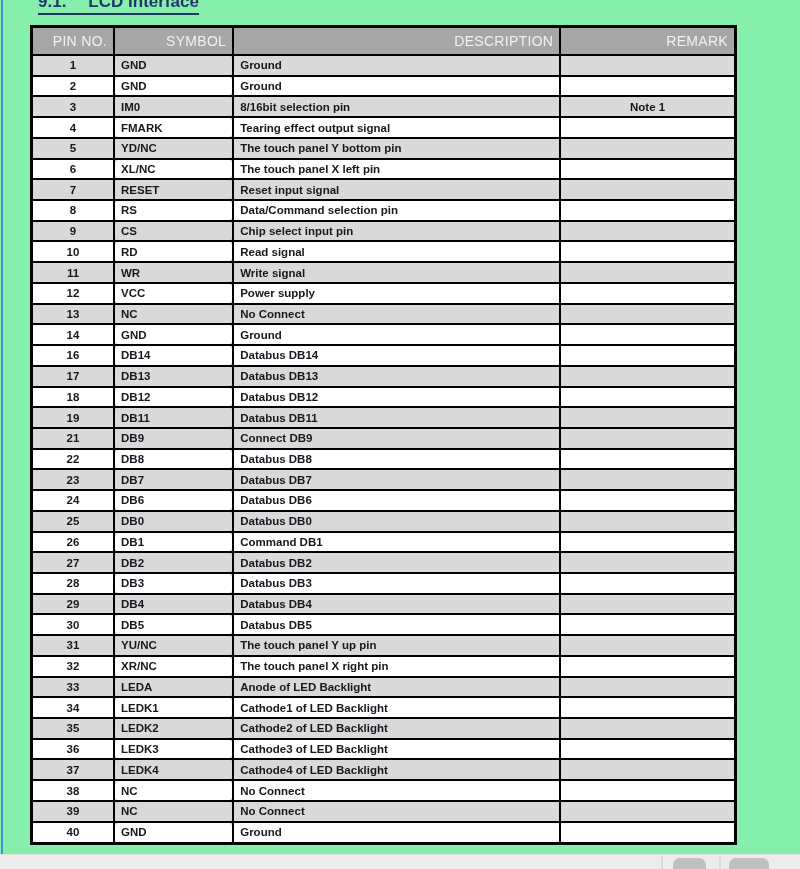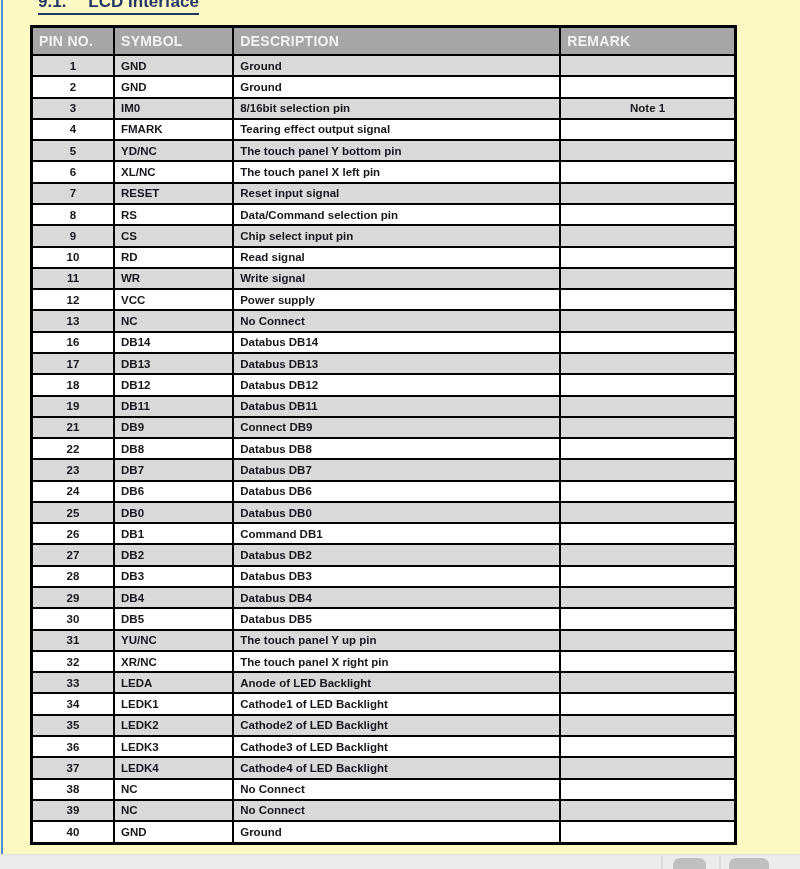--- a/index.html
+++ b/index.html
@@ -1,20 +1,20 @@
 <!DOCTYPE html>
 <html><head>
 <meta charset="utf-8">
 <style>
   html, body { margin: 0; padding: 0; background: #ffffff; }
   .page {
     position: relative;
     width: 800px;
     height: 869px;
-    background: #fef9c3;
+    background: #86efac;
     overflow: hidden;
     font-family: "Liberation Sans", sans-serif;
   }
   .edge-line {
     position: absolute;
     left: 1px; top: 0;
     width: 2px; height: 856px;
     background: #4a8fd4;
   }
   .section-heading {
@@ -42,38 +42,38 @@
   table.pin-table th, table.pin-table td {
     border: 2px solid #000;
     padding: 0 6px;
     overflow: hidden;
     white-space: nowrap;
   }
   table.pin-table th {
     background: #a6a6a6;
     color: #f2f2f2;
     font-size: 14px;
-    font-weight: bold;
+    font-weight: normal;
     height: 26px;
-    text-align: left;
+    text-align: right;
     letter-spacing: 0.3px;
   }
   table.pin-table td {
     font-size: 11.5px;
     font-weight: bold;
     color: #17171f;
     background: #ffffff;
   }
   tr.stripe td { background: #d9d9d9; }
   .col-pin  { width: 81px; }
   .col-sym  { width: 117px; }
   .col-desc { width: 321px; }
   .col-rem  { width: 172px; }
   td.c-pin { text-align: center; }
-  td.c-sym { text-align: left; }
+  td.c-sym { text-align: left; border-radius: 7px; }
   td.c-desc { text-align: left; }
   td.c-rem { text-align: center; }
 
   .footer-bar {
     position: absolute;
     left: 0; bottom: 0;
     width: 800px; height: 14px;
     background: #ececec;
     border-top: 1px solid #e0e0e0;
   }
@@ -195,20 +195,26 @@
       <td class="c-desc">Power supply</td>
       <td class="c-rem"></td>
     </tr>
         <tr class="stripe">
       <td class="c-pin">13</td>
       <td class="c-sym">NC</td>
       <td class="c-desc">No Connect</td>
       <td class="c-rem"></td>
     </tr>
         <tr>
+      <td class="c-pin">14</td>
+      <td class="c-sym">GND</td>
+      <td class="c-desc">Ground</td>
+      <td class="c-rem"></td>
+    </tr>
+        <tr>
       <td class="c-pin">16</td>
       <td class="c-sym">DB14</td>
       <td class="c-desc">Databus DB14</td>
       <td class="c-rem"></td>
     </tr>
         <tr class="stripe">
       <td class="c-pin">17</td>
       <td class="c-sym">DB13</td>
       <td class="c-desc">Databus DB13</td>
       <td class="c-rem"></td>

